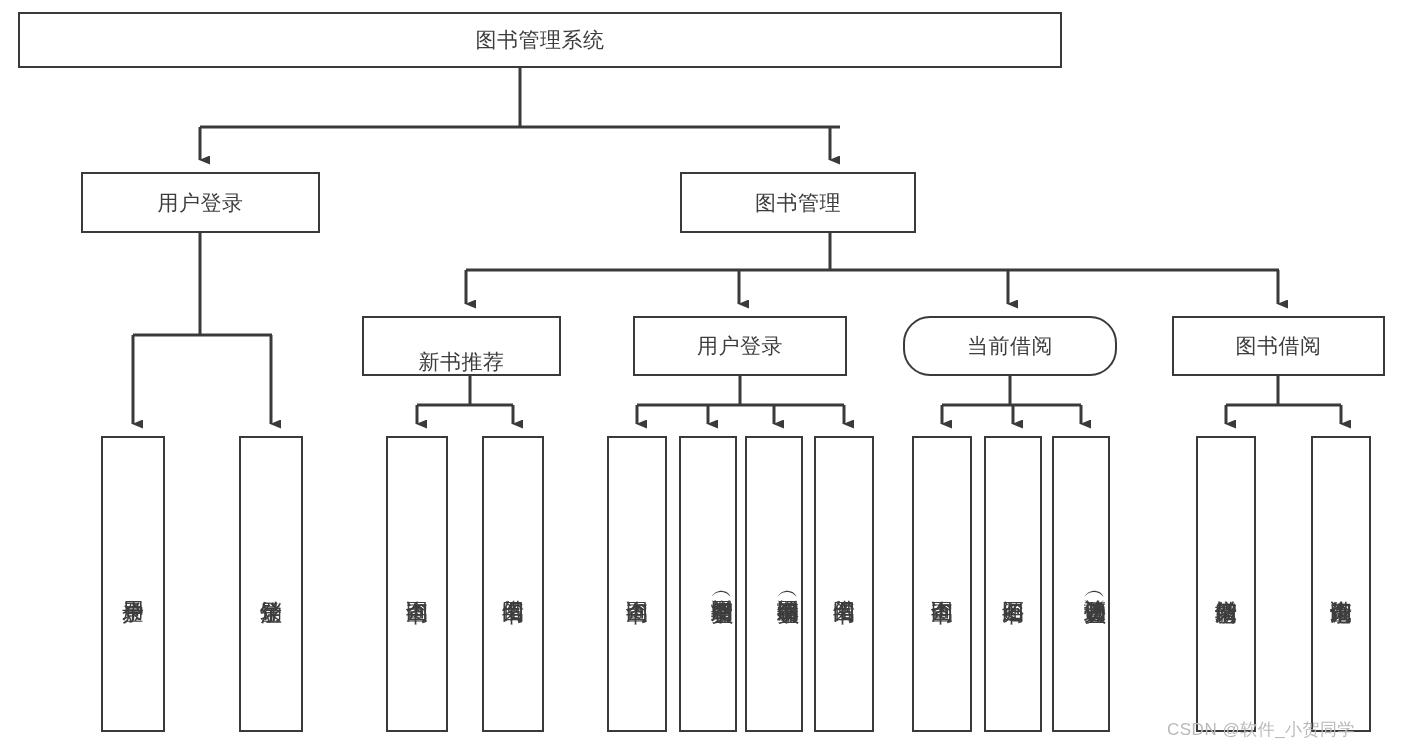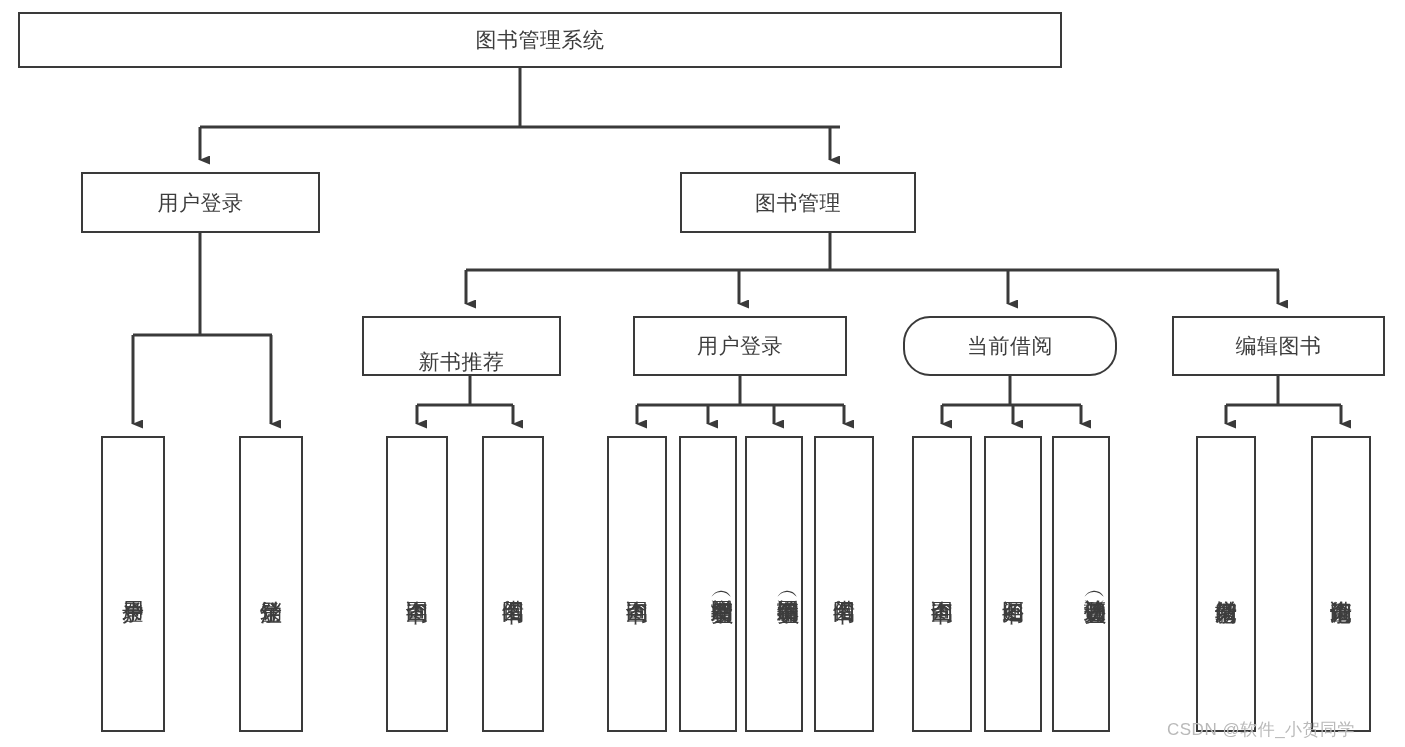--- a/index.html
+++ b/index.html
@@ -132,21 +132,21 @@
   <div class="node h" id="l3-0" style="left: 362px; top: 316px; width: 199px; height: 60px; align-items: flex-end;">
     <span class="txt">新书推荐</span>
   </div>
   <div class="node h" id="l3-1" style="left: 633px; top: 316px; width: 214px; height: 60px;">
     <span class="txt">用户登录</span>
   </div>
   <div class="node h" id="l3-2" style="left: 903px; top: 316px; width: 214px; height: 60px; border-radius: 27px;">
     <span class="txt">当前借阅</span>
   </div>
   <div class="node h" id="l3-3" style="left: 1172px; top: 316px; width: 213px; height: 60px;">
-    <span class="txt">编辑图书</span>
+    <span class="txt">图书借阅</span>
   </div>
 
   <div class="node v centered" id="lf-0" style="left: 101px; top: 436px; width: 64px; height: 296px;">
     <span class="txt">用户登录</span>
   </div>
   <div class="node v centered" id="lf-1" style="left: 239px; top: 436px; width: 64px; height: 296px;">
     <span class="txt">注销登录</span>
   </div>
   <div class="node v centered" id="lf-2" style="left: 386px; top: 436px; width: 62px; height: 296px;">
     <span class="txt">查询图书</span>

